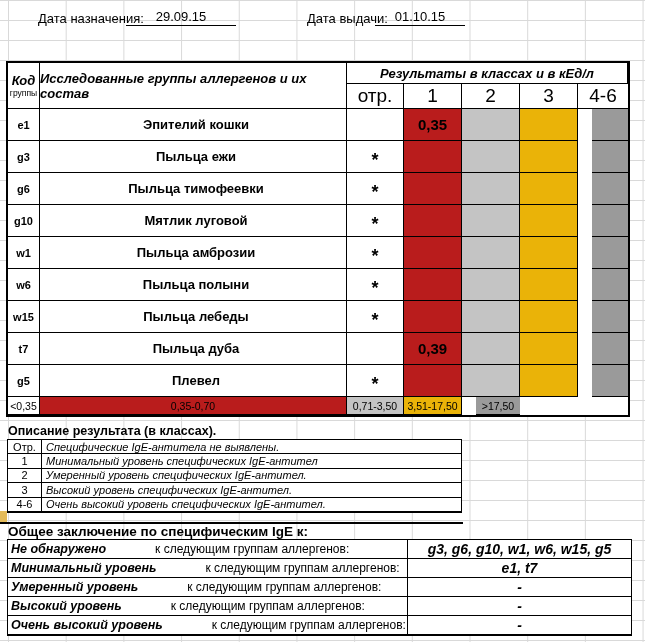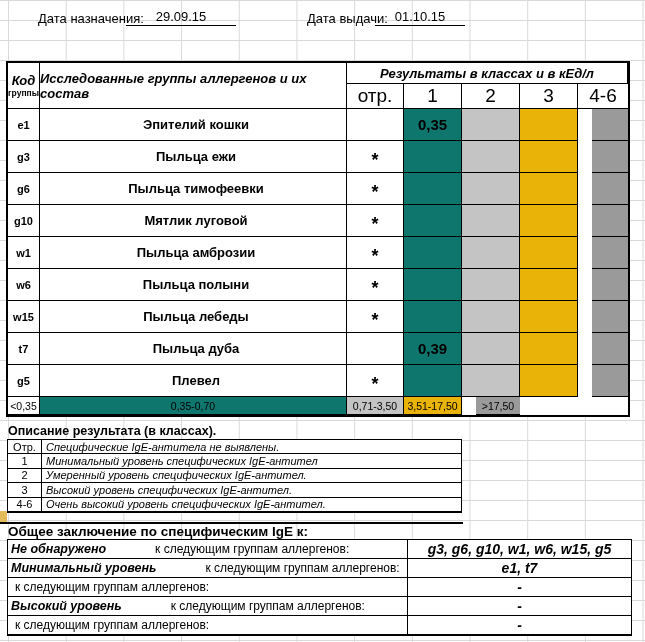--- a/index.html
+++ b/index.html
@@ -38,30 +38,30 @@
   }
   .res-table .cell{
     box-sizing:border-box;
     border-right:1px solid #000;border-bottom:1px solid #000;
     display:flex;align-items:center;justify-content:center;
     overflow:hidden;
   }
   .res-table .last-col{border-right:none;}
   .h-code{grid-row:1/3;grid-column:1;flex-direction:column;line-height:1;}
   .h-code .big{font-weight:bold;font-style:italic;font-size:13px;}
-  .h-code .small{font-size:8.5px;margin-top:2px;font-weight:bold;}
+  .h-code .small{font-size:8.5px;margin-top:2px;}
   .h-groups{grid-row:1/3;grid-column:2;font-weight:bold;font-style:italic;font-size:13px;}
   .h-results{grid-row:1;grid-column:3/8;font-weight:bold;font-style:italic;font-size:13px;border-right:none;}
   .h-class{grid-row:2;font-size:19px;}
   .row{display:contents;}
   .code-cell{font-weight:bold;font-size:11px;}
   .name-cell{justify-content:flex-start;padding-left:6px;font-weight:bold;font-size:13px;}
   .star-cell{font-weight:bold;font-size:18px;padding-top:7px;}
   .val-cell{font-weight:bold;font-size:15px;}
-  .bg1{background:#0f766e;}
+  .bg1{background:#b91c1c;}
   .bg2{background:#c4c4c4;}
   .bg3{background:#eab308;}
   .bg4{background:#9a9a9a;margin-left:14px;}
   .bnd-label{grid-column:1/3;font-size:10.5px;}
   .bnd{font-size:10.5px;border-bottom:none;}
 
   
   .desc-title{left:8px;top:424px;font-weight:bold;font-size:12.5px;}
   .desc-table{
     left:7px;top:439px;
@@ -242,30 +242,32 @@
     </div>
     <div class="row">
       <div class="scell s-label">
         <span class="s-lead">Минимальный уровень</span>
         <span class="s-rest">к следующим группам аллергенов:</span>
       </div>
       <div class="scell s-value">e1, t7</div>
     </div>
     <div class="row">
       <div class="scell s-label">
+        <span class="s-lead">Умеренный уровень</span>
         <span class="s-rest">к следующим группам аллергенов:</span>
       </div>
       <div class="scell s-value">-</div>
     </div>
     <div class="row">
       <div class="scell s-label">
         <span class="s-lead">Высокий уровень</span>
         <span class="s-rest">к следующим группам аллергенов:</span>
       </div>
       <div class="scell s-value">-</div>
     </div>
     <div class="row">
       <div class="scell s-label">
+        <span class="s-lead">Очень высокий уровень</span>
         <span class="s-rest">к следующим группам аллергенов:</span>
       </div>
       <div class="scell s-value">-</div>
     </div>
 </div>
 
 </body></html>

